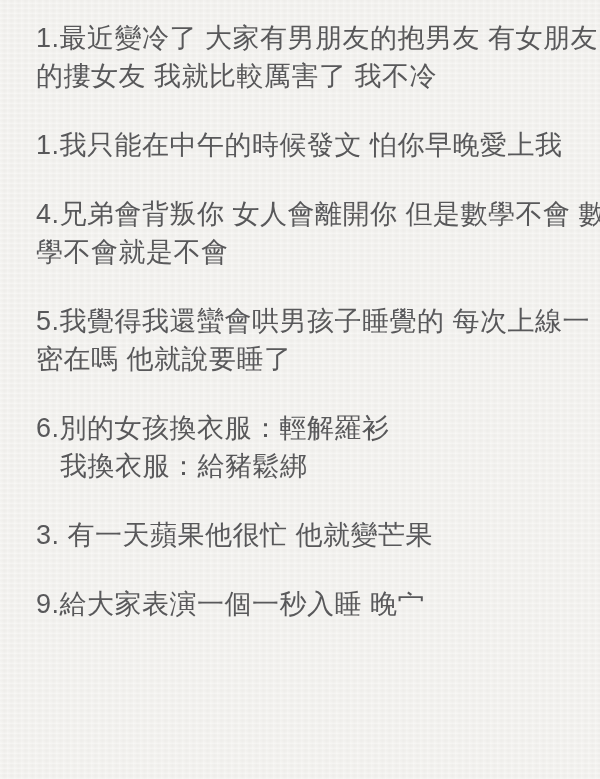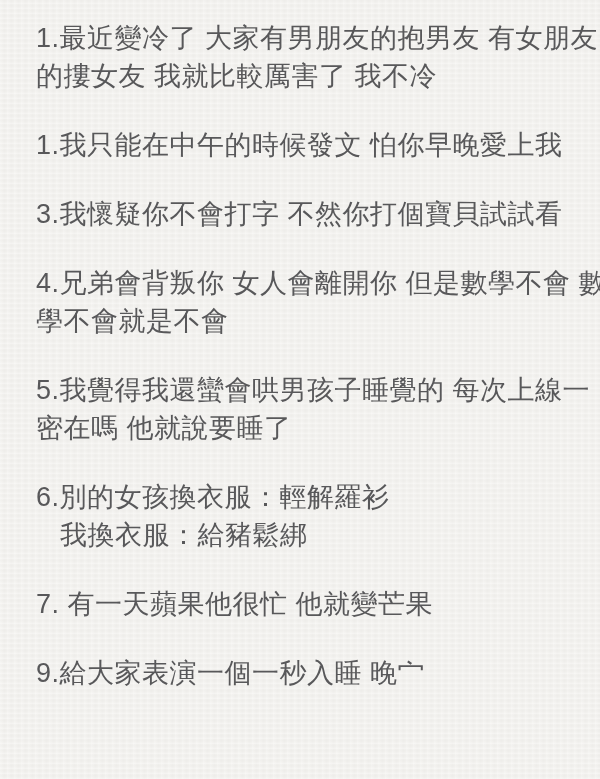--- a/index.html
+++ b/index.html
@@ -39,41 +39,38 @@
 
   <div class="joke">
     <div class="joke-line">1.最近變冷了 大家有男朋友的抱男友 有女朋友</div>
     <div class="joke-line">的摟女友 我就比較厲害了 我不冷</div>
   </div>
 
   <div class="joke">
     <div class="joke-line">1.我只能在中午的時候發文 怕你早晚愛上我</div>
   </div>
 
-  <div class="joke">
-    <div class="joke-line">3.我懷疑你不會打字 不然你打個寶貝試試看</div>
-  </div>
 
   <div class="joke">
     <div class="joke-line">4.兄弟會背叛你 女人會離開你 但是數學不會 數</div>
     <div class="joke-line">學不會就是不會</div>
   </div>
 
   <div class="joke">
     <div class="joke-line">5.我覺得我還蠻會哄男孩子睡覺的 每次上線一</div>
     <div class="joke-line">密在嗎 他就說要睡了</div>
   </div>
 
   <div class="joke">
     <div class="joke-line">6.別的女孩換衣服：輕解羅衫</div>
     <div class="joke-line">   我換衣服：給豬鬆綁</div>
   </div>
 
   <div class="joke">
-    <div class="joke-line">7. 有一天蘋果他很忙 他就變芒果</div>
+    <div class="joke-line">3. 有一天蘋果他很忙 他就變芒果</div>
   </div>
 
 
   <div class="joke">
     <div class="joke-line">9.給大家表演一個一秒入睡 晚宀</div>
   </div>
 
 </div>
 
 </body></html>

